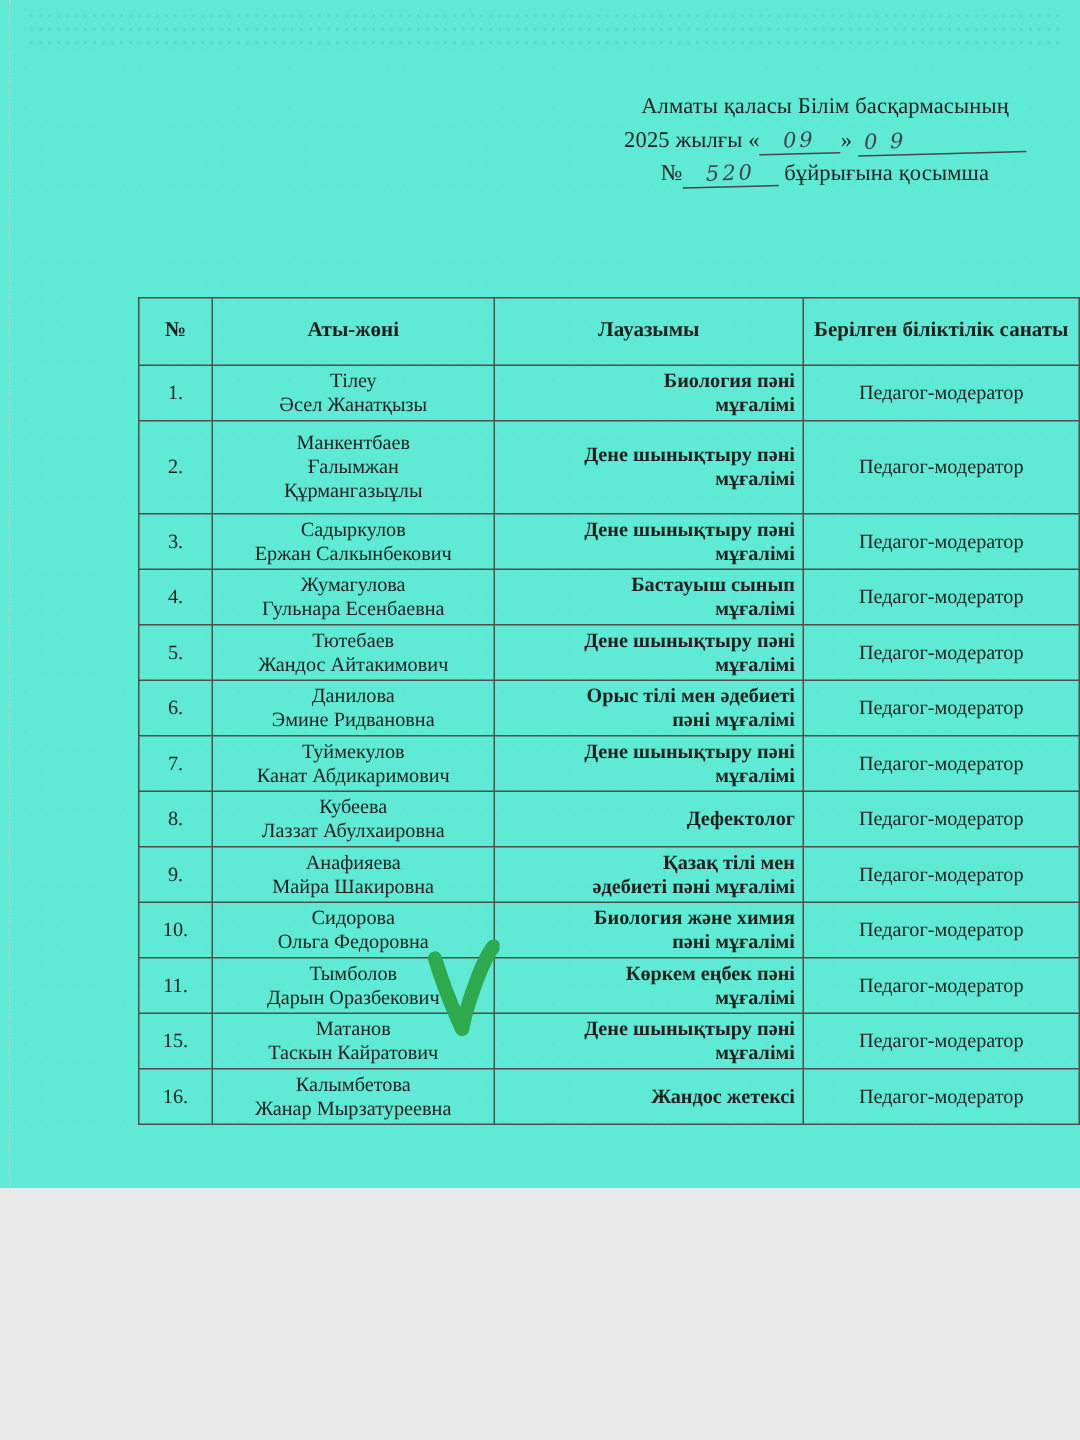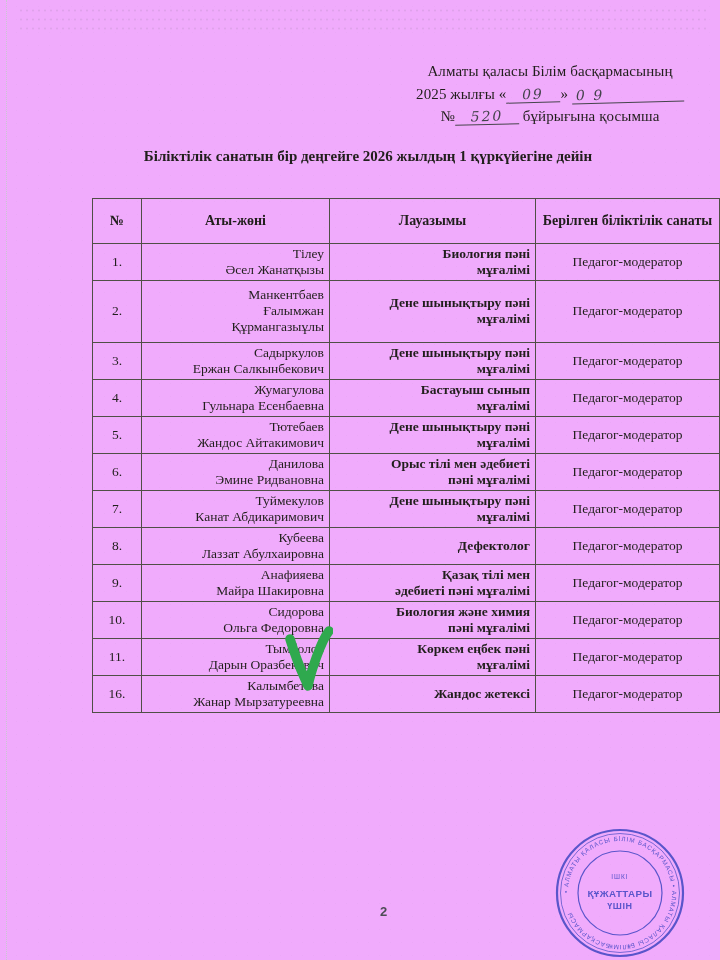--- a/index.html
+++ b/index.html
@@ -1,19 +1,19 @@
 <!DOCTYPE html>
 <html style="--stamp-color: #4a6dc7; --check-color: #2fa94e;"><head>
 <meta charset="utf-8">
 <style>
   html,body{margin:0;padding:0;}
   body{width:720px;height:960px;background:#e9e9e9;}
   .page{
-    position:relative;width:720px;height:960px;overflow:hidden;
-    background:#f0abfc;
+    position:relative;width:720px;height:792px;overflow:hidden;
+    background:#5eead4;
     font-family:"Liberation Serif",serif;color:#211f1c;
   }
   .page::before{
     content:"";position:absolute;inset:0;pointer-events:none;
     background-image:radial-gradient(rgba(110,110,120,0.045) 0.6px, transparent 0.8px);
     background-size:11px 13px;
   }
   .scan-noise-top{
     position:absolute;top:6px;left:18px;right:14px;height:30px;opacity:.55;
     background-image:radial-gradient(rgba(95,95,105,0.22) 0.7px, transparent 0.9px);
@@ -47,21 +47,21 @@
     position:absolute;top:198px;left:92px;width:583px;
     border-collapse:collapse;table-layout:fixed;
   }
   .teacher-table th,.teacher-table td{
     border:1.7px solid #504f46;padding:2px 5px;
     font-size:13.5px;line-height:1.18;vertical-align:middle;
     white-space:pre-line;overflow:hidden;
   }
   .teacher-table th{font-weight:bold;text-align:center;font-size:14px;height:40px;white-space:normal;}
   .col-num{width:38px;text-align:center;}
-  .col-name{width:177px;text-align:right;padding-left:8px;}
+  .col-name{width:177px;text-align:center;padding-left:8px;}
   .col-position{width:195px;text-align:right;font-weight:bold;}
   .col-category{width:173px;text-align:center;white-space:normal;}
   .teacher-table tbody tr{height:37px;}
   .teacher-table tbody tr:nth-child(1){height:35px;}
   .teacher-table tbody tr:nth-child(2){height:62px;}
   .teacher-table tbody tr:nth-child(15){height:52px;}
   .teacher-table tbody tr:nth-child(16){height:62px;}
 
   
   .checkmark{position:absolute;left:281px;top:626px;width:52px;height:66px;z-index:6;}
@@ -92,21 +92,20 @@
   <div class="scan-noise-top"></div>
   <div class="scan-edge"></div>
 
   <div class="header-block">
     <div>Алматы қаласы Білім басқармасының</div>
     <div><span>2025 жылғы «</span><span class="blank blank--date1">09</span><span>»</span> <span class="blank blank--date2">0 9</span></div>
     <div><span>№</span><span class="blank blank--num">520</span> <span>бұйрығына қосымша</span></div>
   </div>
 
   <div class="doc-title">
-    <div>Біліктілік санатын бір деңгейге 2026 жылдың 1 қүркүйегіне дейін</div>
   </div>
 
   <table class="teacher-table">
     <thead>
       <tr>
         <th class="col-num">№</th>
         <th class="col-name">Аты-жөні</th>
         <th class="col-position">Лауазымы</th>
         <th class="col-category">Берілген біліктілік
 санаты</th>
@@ -191,20 +190,28 @@
 Ольга Федоровна</td>
           <td class="col-position">Биология және химия
 пәні мұғалімі</td>
           <td class="col-category">Педагог-модератор</td>
         </tr>
         <tr>
           <td class="col-num">11.</td>
           <td class="col-name">Тымболов
 Дарын Оразбекович</td>
           <td class="col-position">Көркем еңбек  пәні
+мұғалімі</td>
+          <td class="col-category">Педагог-модератор</td>
+        </tr>
+        <tr>
+          <td class="col-num">15.</td>
+          <td class="col-name">Матанов
+Таскын Кайратович</td>
+          <td class="col-position">Дене шынықтыру пәні
 мұғалімі</td>
           <td class="col-category">Педагог-модератор</td>
         </tr>
         <tr>
           <td class="col-num">16.</td>
           <td class="col-name">Калымбетова
 Жанар Мырзатуреевна</td>
           <td class="col-position">Жандос жетексі</td>
           <td class="col-category">Педагог-модератор</td>
         </tr>

